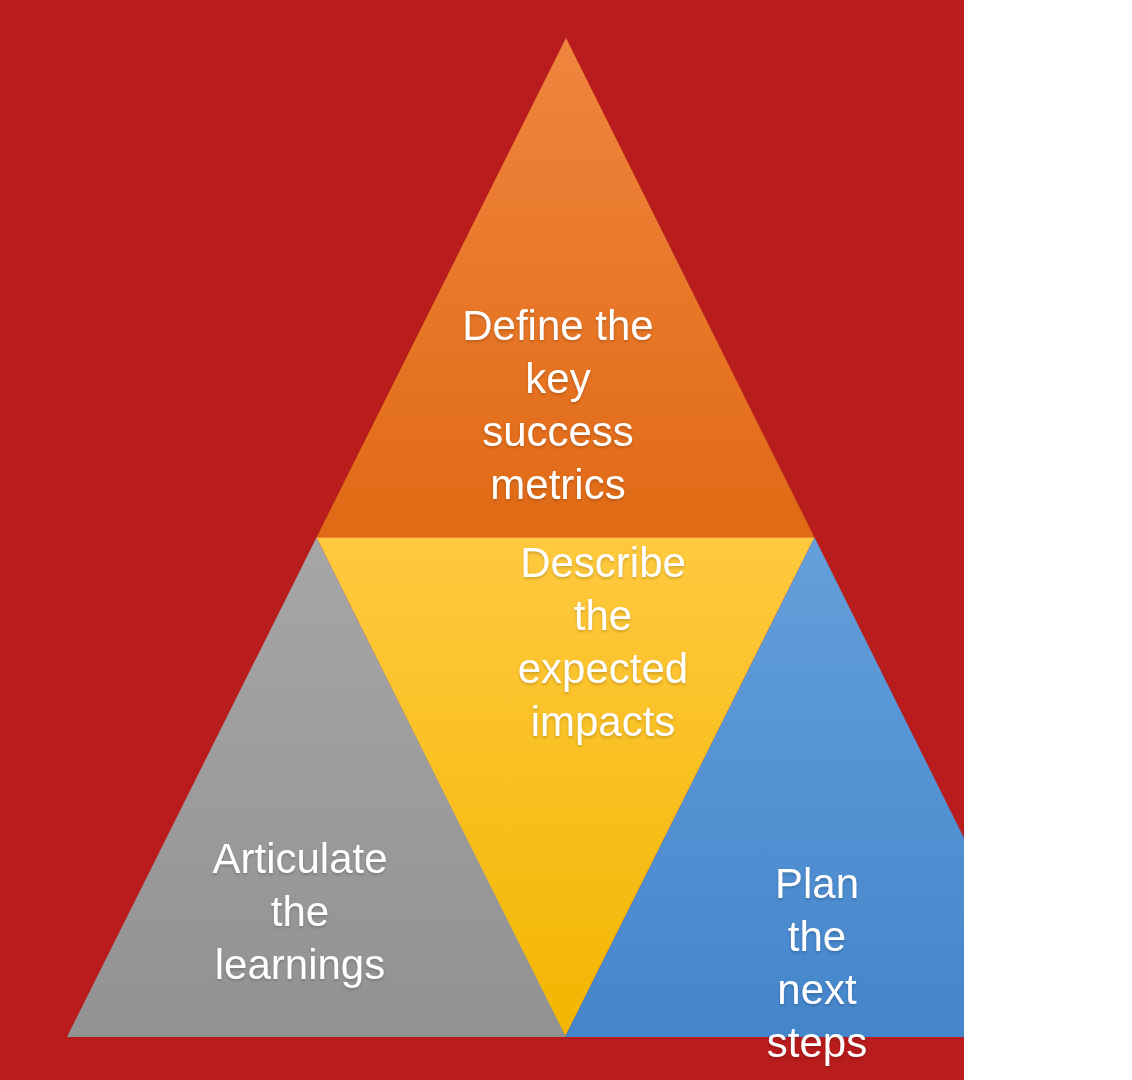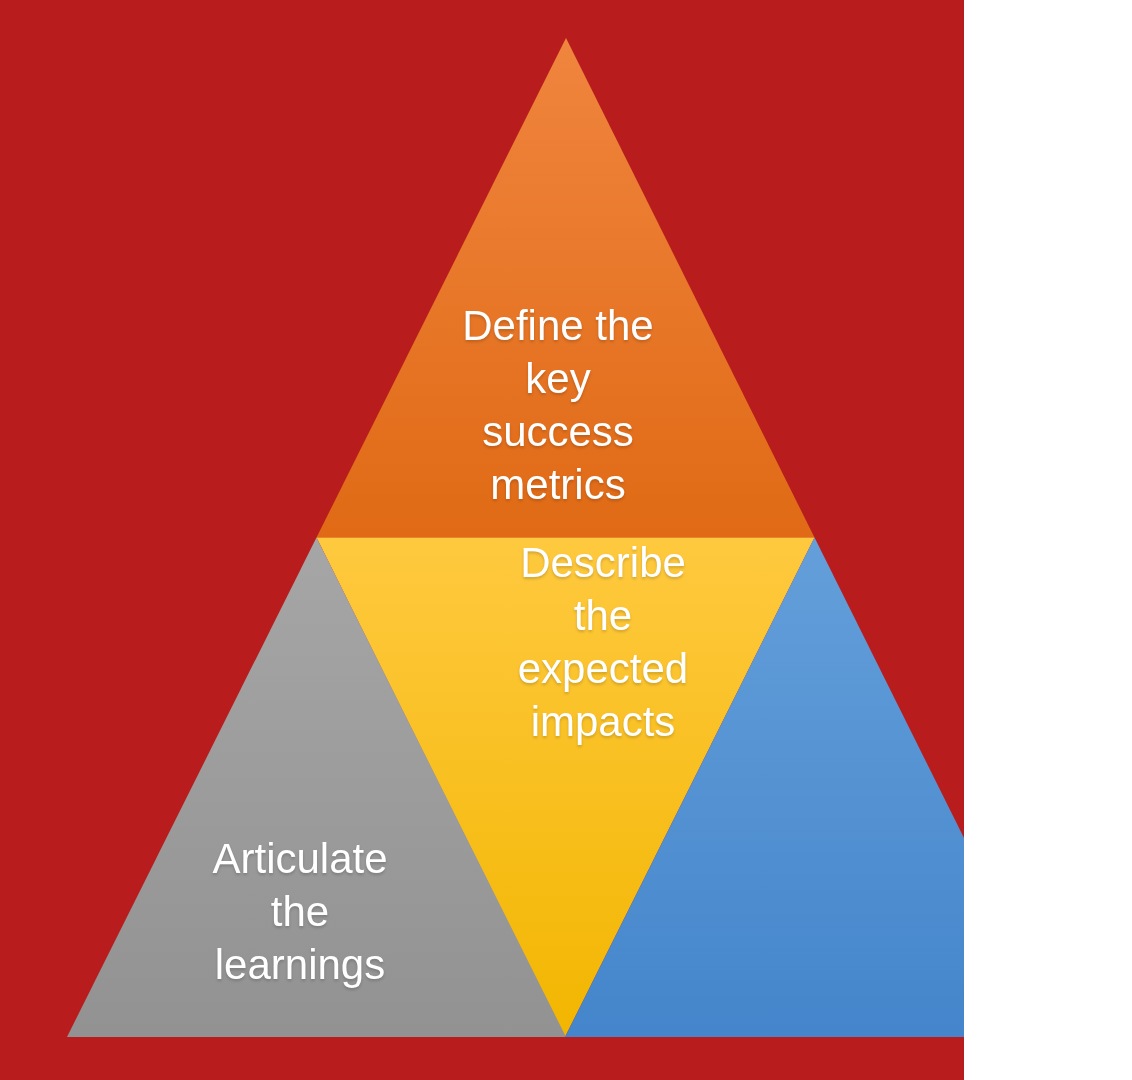--- a/index.html
+++ b/index.html
@@ -75,14 +75,16 @@
 
   <div class="seg-label label-middle">Describe
 the
 expected
 impacts</div>
 
   <div class="seg-label label-bottom-left">Articulate
 the
 learnings</div>
 
+  <div class="seg-label label-bottom-right">Plan the
+next steps</div>
 
 </div>
 
 </body></html>

